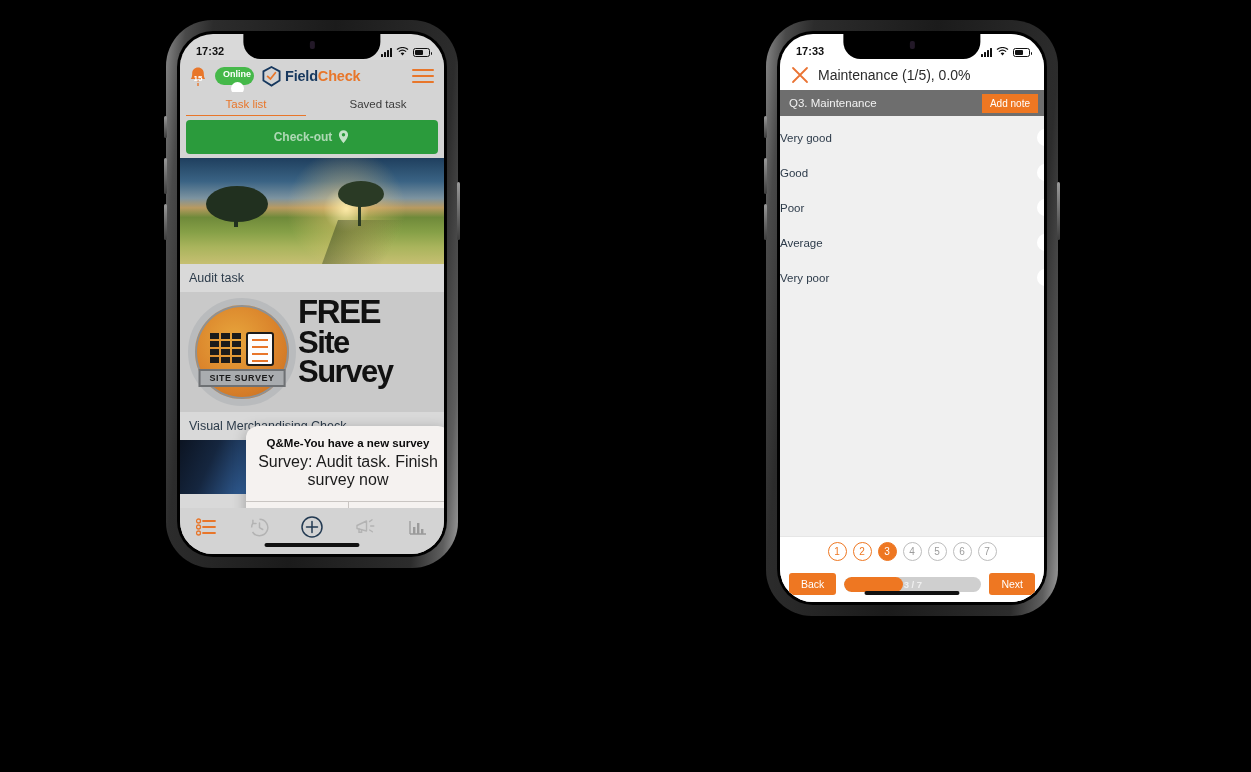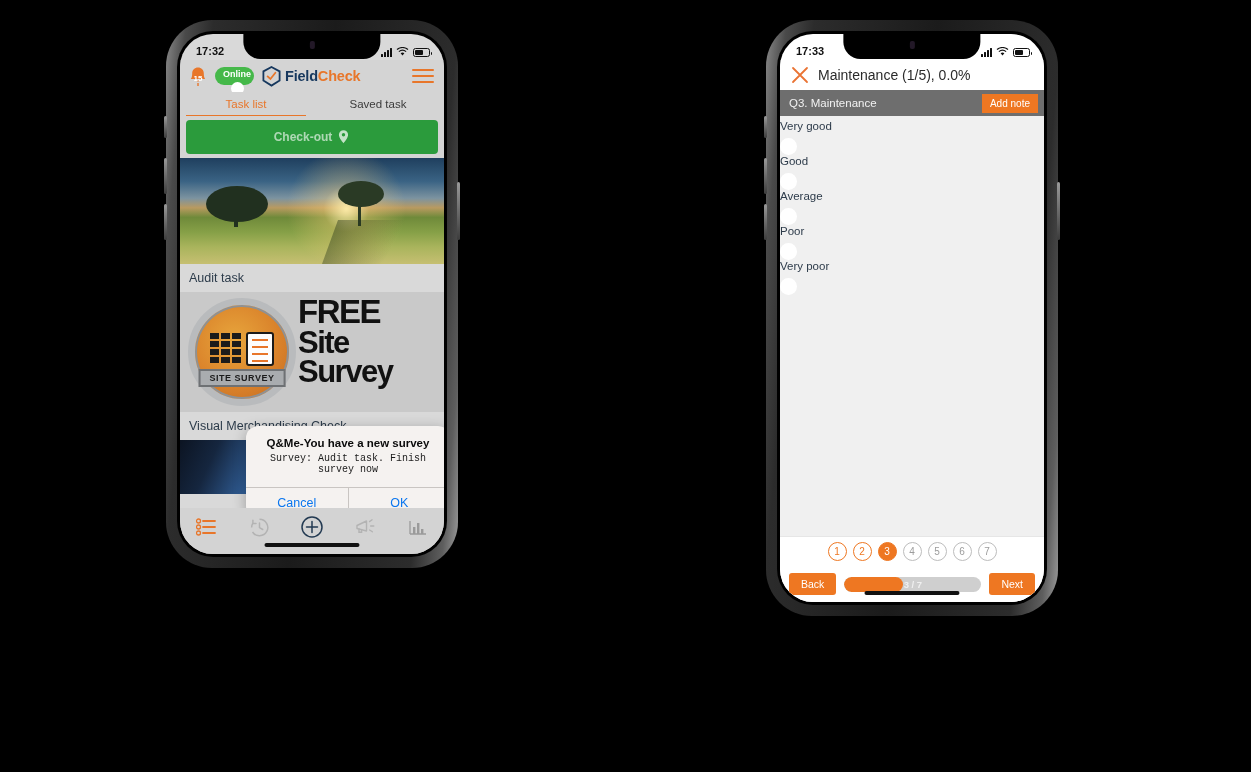--- a/index.html
+++ b/index.html
@@ -202,21 +202,21 @@
   
   .dialog-scrim { position: absolute; inset: 0; z-index: 30; }
   .dialog {
     position: absolute; left: 50%; top: 268px; transform: translateX(-50%);
     width: 204px; background: #f5f2f0; border-radius: 12px; overflow: hidden;
     box-shadow: 0 3px 14px rgba(0,0,0,.28);
     margin-left: 36px;
   }
   .dlg-body { padding: 11px 12px 12px; text-align: center; }
   .dlg-title { font-size: 11.5px; font-weight: bold; color: #0b0b0b; }
-  .dlg-msg { font-size: 10px; color: #1b1b1b; margin-top: 4px; font-family: Liberation Mono, monospace; }
+  .dlg-msg { font-size: 16px; color: #1b1b1b; margin-top: 4px; }
   .dlg-btns { display: flex; border-top: 1px solid #c9c5c2; }
   .dlg-btn {
     flex: 1; text-align: center; padding: 8px 0;
     font-size: 12.5px; color: #0a76ef;
   }
   .dlg-btn + .dlg-btn { border-left: 1px solid #c9c5c2; }
 
   
   #phone2 { left: 766px; top: 20px; width: 292px; height: 596px; }
   #phone2 .screen { background: #fff; }
@@ -229,22 +229,22 @@
     flex: 0 0 26px; background: #6e6e6e; display: flex; align-items: center;
     padding: 0 6px 0 9px; gap: 8px;
   }
   .p2-qlabel { font-size: 11.5px; color: #f2f2f2; }
   .add-note {
     margin-left: auto; background: #ee7722; color: #fff;
     font-size: 10px; padding: 4px 8px; border-radius: 0; white-space: nowrap;
   }
   .p2-opts { flex: 1; background: #f0f0f0; padding-top: 4px; }
   .opt-row {
-    display: flex; justify-content: space-between;
-    padding: 0 6px 0 0; height: 35px; flex-direction: column;
+    display: flex; align-items: center; justify-content: space-between;
+    padding: 0 6px 0 0; height: 35px;
   }
   .opt-label { font-size: 11.5px; color: #2d3b4a; }
   .opt-radio {
     width: 17px; height: 17px; border-radius: 50%; background: #fff;
     margin-right: -16px; flex: 0 0 17px;
   }
   .p2-pager {
     flex: 0 0 30px; background: #fff; display: flex; align-items: center;
     justify-content: center; gap: 6px; border-top: 1px solid #e6e6e6;
   }
@@ -515,25 +515,25 @@
         <div class="p2-opts">
           <div class="opt-row">
             <span class="opt-label">Very good</span>
             <span class="opt-radio"></span>
           </div>
           <div class="opt-row">
             <span class="opt-label">Good</span>
             <span class="opt-radio"></span>
           </div>
           <div class="opt-row">
+            <span class="opt-label">Poor</span>
+            <span class="opt-radio"></span>
+          </div>
+          <div class="opt-row">
             <span class="opt-label">Average</span>
-            <span class="opt-radio"></span>
-          </div>
-          <div class="opt-row">
-            <span class="opt-label">Poor</span>
             <span class="opt-radio"></span>
           </div>
           <div class="opt-row">
             <span class="opt-label">Very poor</span>
             <span class="opt-radio"></span>
           </div>
         </div>
 
         <div class="p2-pager">
           <div class="pg done">1</div>

